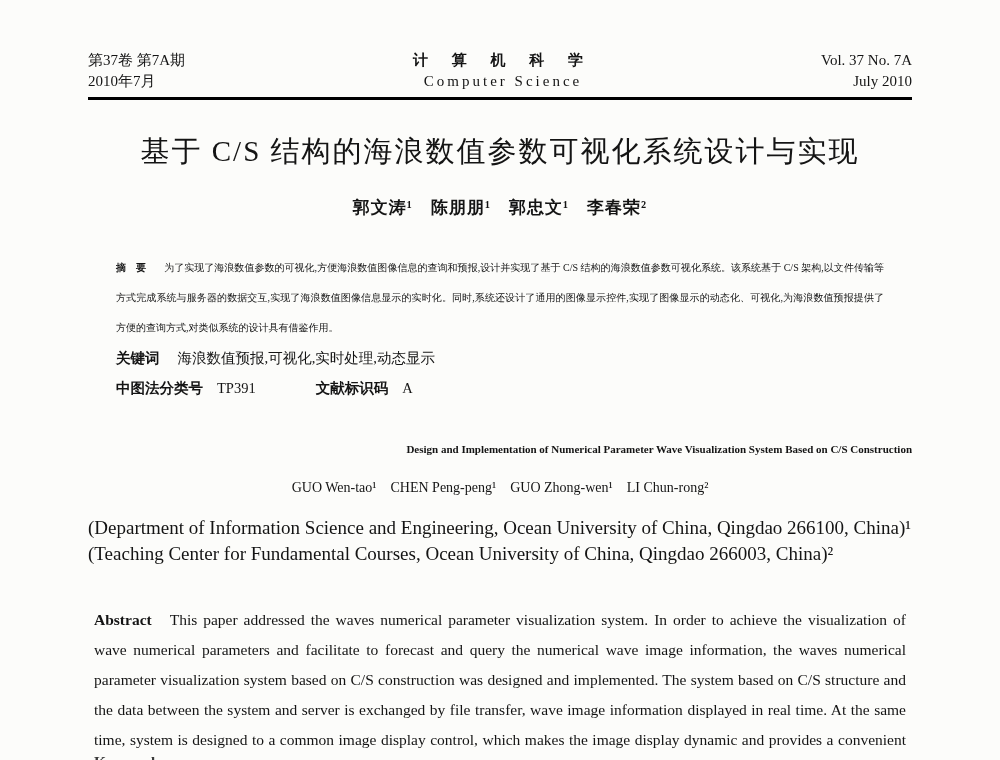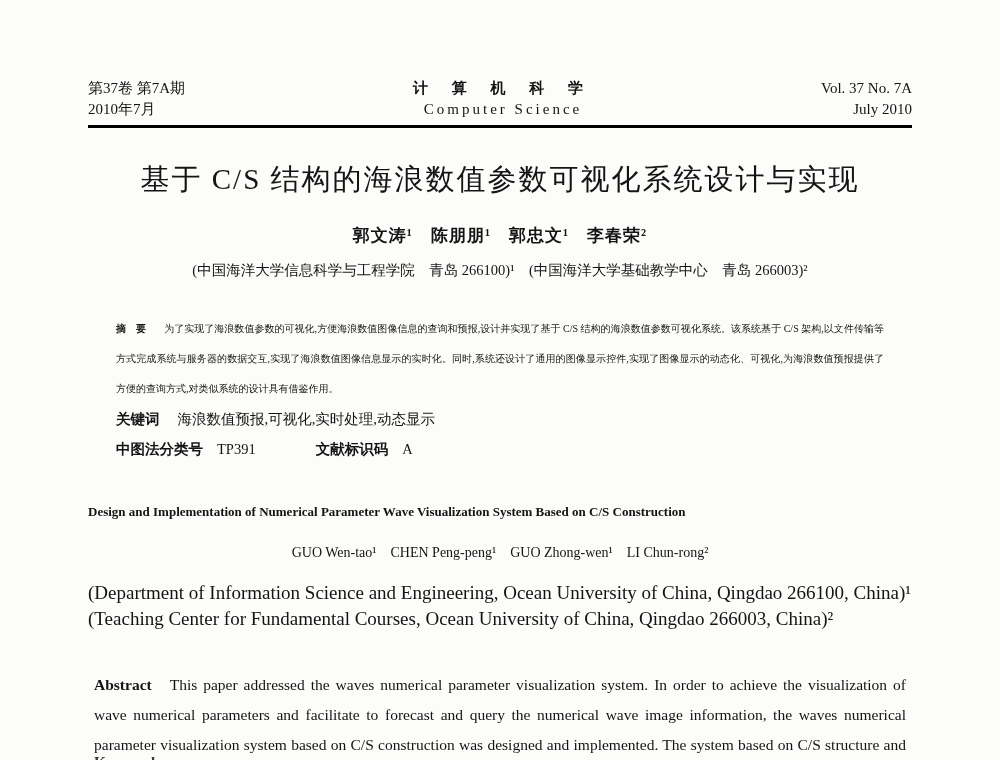--- a/index.html
+++ b/index.html
@@ -9,21 +9,21 @@
     background: #fcfcfa;
     color: #141414;
     font-family: "Liberation Serif", "DejaVu Serif", serif;
     overflow: hidden;
     position: relative;
   }
   .page {
     box-sizing: border-box;
     width: 1000px;
     height: 760px;
-    padding: 78px 88px 0 88px;
+    padding: 50px 88px 0 88px;
     position: relative;
   }
 
   
   .journal-header {
     display: flex;
     justify-content: space-between;
     align-items: flex-end;
     border-bottom: 3px solid #000;
     padding-bottom: 5px;
@@ -69,22 +69,22 @@
     margin: 0 28px;
     font-size: 14.5px;
     line-height: 30px;
   }
   .clc-gap { display: inline-block; width: 60px; }
   .clc-val-gap { display: inline-block; width: 14px; }
 
   
   .en-title {
     margin-top: 40px;
-    text-align: left;
-    font-size: 13px;
+    text-align: right;
+    font-size: 11px;
     font-weight: bold;
   }
   .en-authors {
     margin-top: 24px;
     text-align: center;
     font-size: 14px;
   }
   .en-affils {
     margin-top: 18px;
     text-align: left;
@@ -129,21 +129,20 @@
     <div class="jh-col jh-right">
       <div>Vol. 37 No. 7A</div>
       <div>July 2010</div>
     </div>
   </div>
 
   <h1 class="cn-title">基于 C/S 结构的海浪数值参数可视化系统设计与实现</h1>
 
   <div class="cn-authors">郭文涛¹　陈朋朋¹　郭忠文¹　李春荣²</div>
 
-  <div class="cn-affils">(中国海洋大学信息科学与工程学院　青岛 266100)¹　(中国海洋大学基础教学中心　青岛 266003)²</div>
 
   <p class="cn-abstract"><span class="inline-label">摘　要</span><span class="label-gap"></span><span>为了实现了海浪数值参数的可视化,方便海浪数值图像信息的查询和预报,设计并实现了基于 C/S 结构的海浪数值参数可视化系统。该系统基于 C/S 架构,以文件传输等方式完成系统与服务器的数据交互,实现了海浪数值图像信息显示的实时化。同时,系统还设计了通用的图像显示控件,实现了图像显示的动态化、可视化,为海浪数值预报提供了方便的查询方式,对类似系统的设计具有借鉴作用。</span></p>
 
   <div class="cn-keywords"><span class="inline-label">关键词</span><span class="label-gap"></span><span>海浪数值预报,可视化,实时处理,动态显示</span></div>
 
   <div class="cn-clc"><span class="inline-label">中图法分类号</span><span class="clc-val-gap"></span><span>TP391</span><span class="clc-gap"></span><span class="inline-label">文献标识码</span><span class="clc-val-gap"></span><span>A</span></div>
 
   <div class="en-title">Design and Implementation of Numerical Parameter Wave Visualization System Based on C/S Construction</div>
 
   <div class="en-authors">GUO Wen-tao¹　CHEN Peng-peng¹　GUO Zhong-wen¹　LI Chun-rong²</div>

